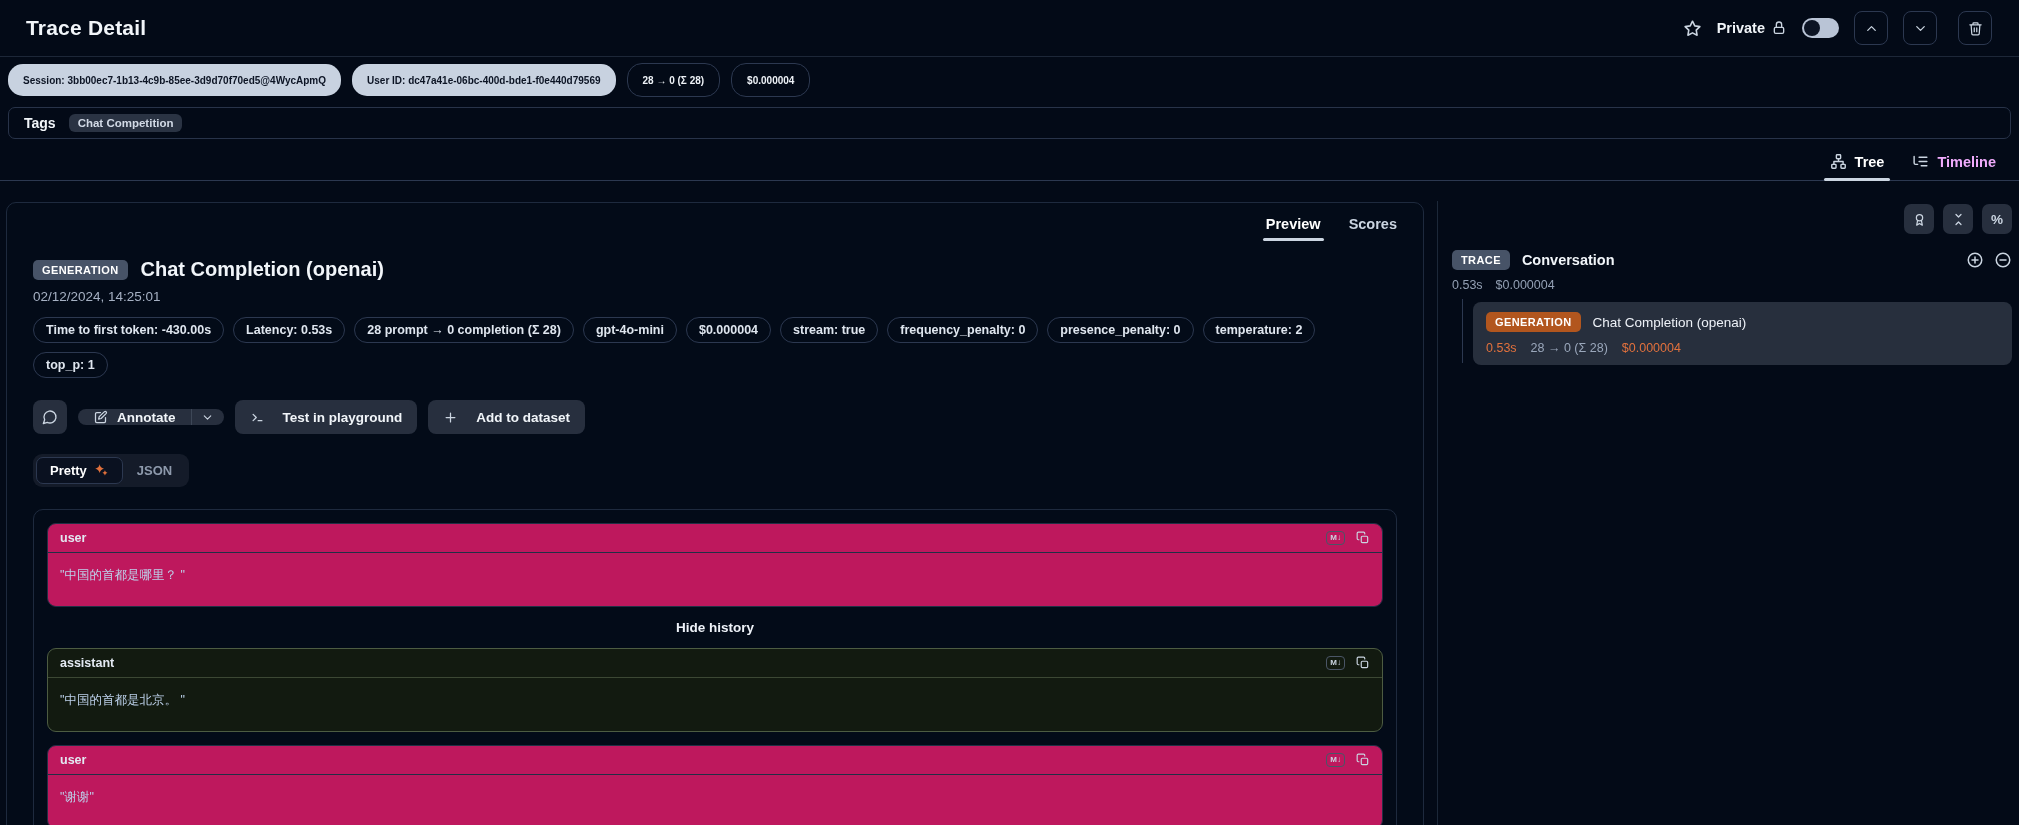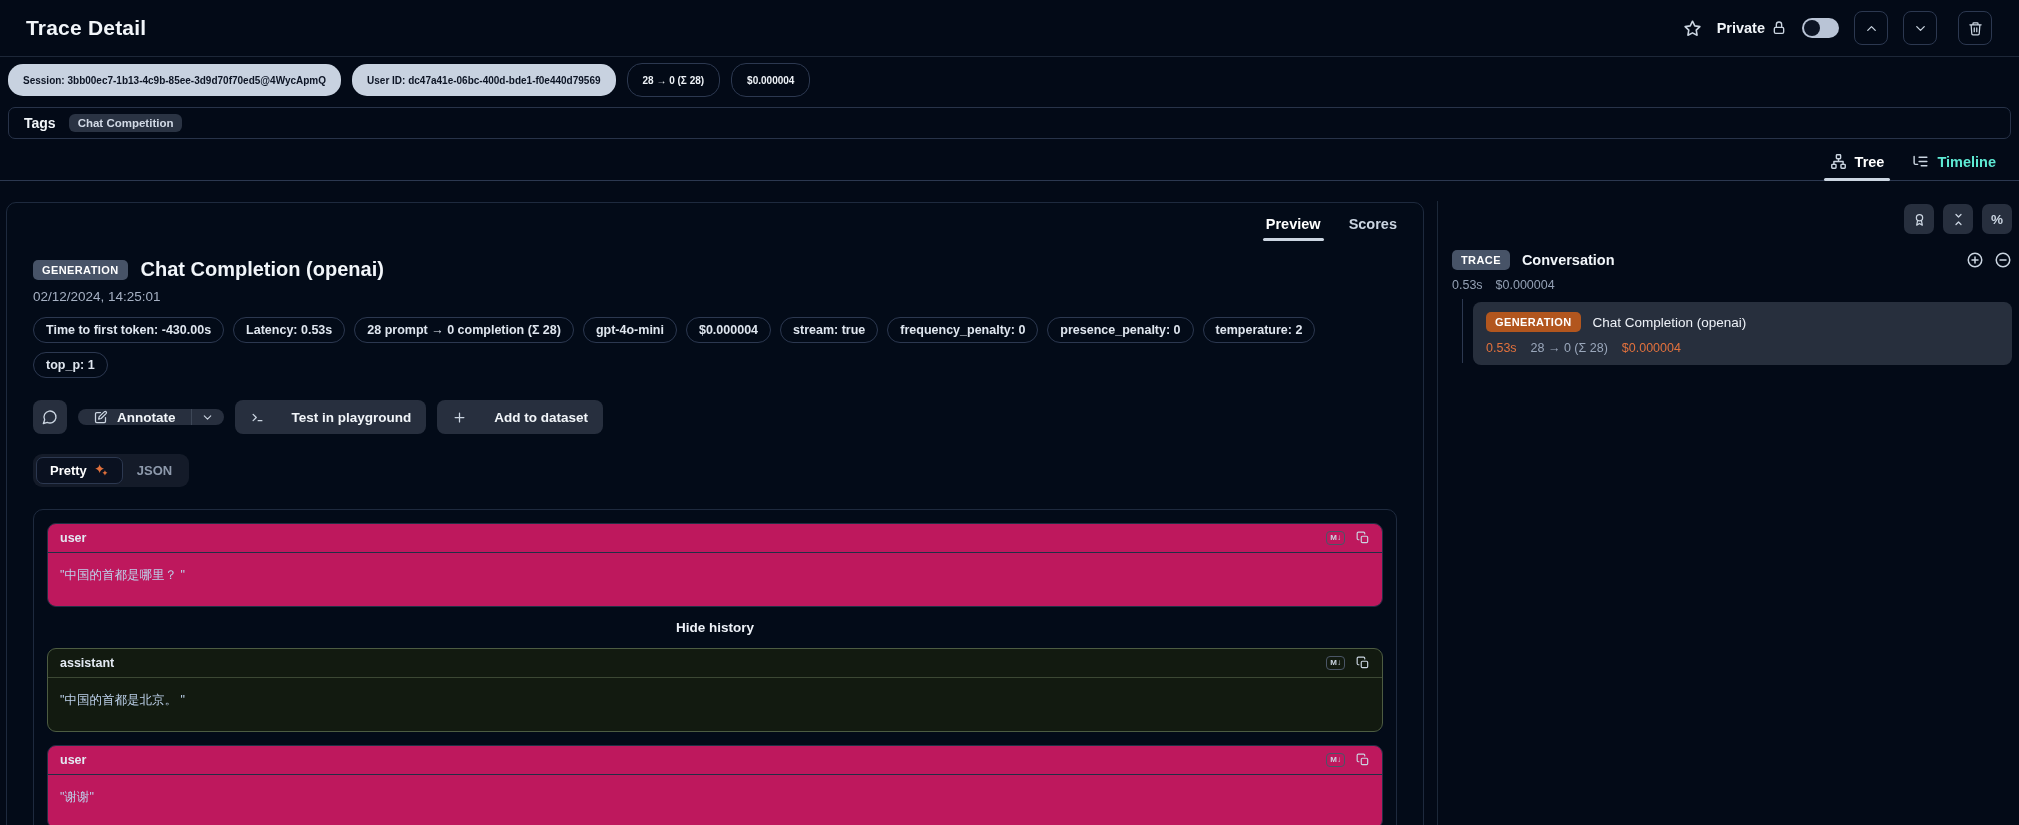--- a/index.html
+++ b/index.html
@@ -28,21 +28,21 @@
   .pill.fill { background:#c8d2e0; color:#0c1424; }
   .pill.line { border:1px solid #2c3850; color:#eef2f7; }
 
   
   .tags { margin:10px 8px 0; border:1px solid #283349; border-radius:7px; height:32px; display:flex; align-items:center; gap:13px; padding:2px 15px; }
   .tags-label { font-size:14px; font-weight:700; }
   .tag-chip { background:#2a3343; color:#d2dae6; font-size:11.5px; font-weight:700; padding:3px 9px; border-radius:6px; cursor:pointer; }
 
   
   .view-tabs { display:flex; justify-content:flex-end; align-items:flex-end; border-bottom:1px solid #2c3850; height:42px; padding-right:12px; gap:6px; }
-  .vtab { display:flex; align-items:center; gap:8px; font-size:14.5px; font-weight:600; color:#5eead4; padding:0 11px 10px; position:relative; cursor:pointer; }
+  .vtab { display:flex; align-items:center; gap:8px; font-size:14.5px; font-weight:600; color:#f0abfc; padding:0 11px 10px; position:relative; cursor:pointer; }
   .vtab.active { color:#ffffff; }
   .vtab.active::after { content:""; position:absolute; left:5px; right:5px; bottom:-1px; height:3px; background:#cbd5e1; border-radius:2px; }
 
   
   .main { position:relative; height:645px; }
   .divider-v { position:absolute; left:1437px; top:20px; bottom:-20px; width:1px; background:#1c2839; }
 
   .card { position:absolute; left:6px; top:21px; width:1418px; height:720px; border:1px solid #1e2a3e; border-radius:10px; background:#030b18; }
   .card-tabs { display:flex; justify-content:flex-end; gap:28px; padding:13px 26px 0; }
   .ctab { font-size:14.5px; font-weight:700; color:#cbd5e1; padding-bottom:9px; position:relative; cursor:pointer; }
@@ -53,21 +53,21 @@
   .gen-head { display:flex; align-items:center; gap:13px; }
   .type-badge { background:#475367; color:#fff; font-size:11px; font-weight:700; letter-spacing:.4px; padding:4px 9px; border-radius:5px; white-space:nowrap; }
   .type-badge.orange { background:#b2561e; }
   .gen-title { font-size:20px; font-weight:700; }
   .gen-date { margin-top:8px; font-size:13.5px; color:#a6b1c3; }
 
   .mbadges { display:flex; flex-wrap:wrap; gap:9px; margin-top:13px; max-width:1358px; }
   .mpill { border:1px solid #2c3850; border-radius:999px; padding:5px 12px; font-size:12.5px; font-weight:700; color:#dfe6ef; white-space:nowrap; }
 
   .actions { display:flex; gap:11px; margin-top:22px; align-items:center; }
-  .act-btn { background:#272f3e; border:none; color:#f1f5f9; height:34px; border-radius:8px; display:inline-flex; align-items:center; gap:27px; padding:0 15px; font-size:13.5px; font-weight:600; cursor:pointer; }
+  .act-btn { background:#272f3e; border:none; color:#f1f5f9; height:34px; border-radius:8px; display:inline-flex; align-items:center; gap:18px; padding:0 15px; font-size:13.5px; font-weight:600; cursor:pointer; }
   .icon-only { width:34px; padding:0; justify-content:center; }
   .split { display:inline-flex; background:#272f3e; border-radius:8px; overflow:hidden; height:16px; align-items:stretch; }
   .split-main { display:inline-flex; align-items:center; gap:9px; padding:0 15px; font-size:13.5px; font-weight:600; cursor:pointer; }
   .split-div { width:1px; background:#3d4757; }
   .split-caret { width:32px; display:flex; align-items:center; justify-content:center; cursor:pointer; }
 
   .fmt { display:inline-flex; background:#141b29; border-radius:9px; padding:3px; margin-top:20px; align-items:center; }
   .fmt-seg { padding:5px 13px; font-size:13px; font-weight:700; color:#8e9aac; border-radius:7px; display:inline-flex; gap:7px; align-items:center; cursor:pointer; border:1px solid transparent; }
   .fmt-seg.active { background:#0a1120; border-color:#2c3850; color:#fff; }
 

